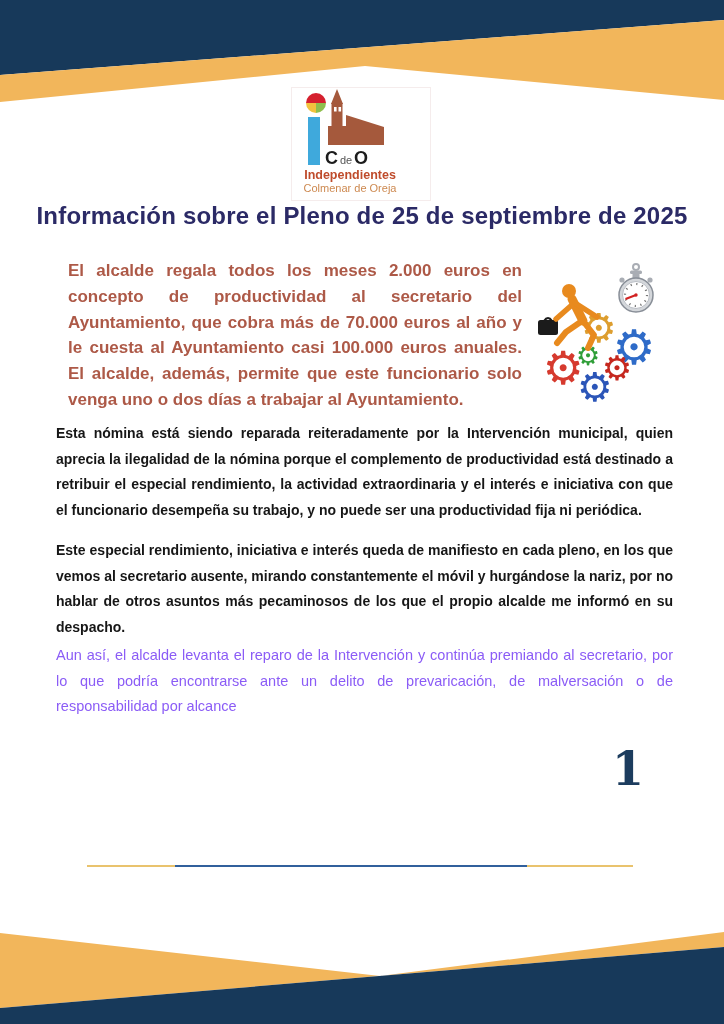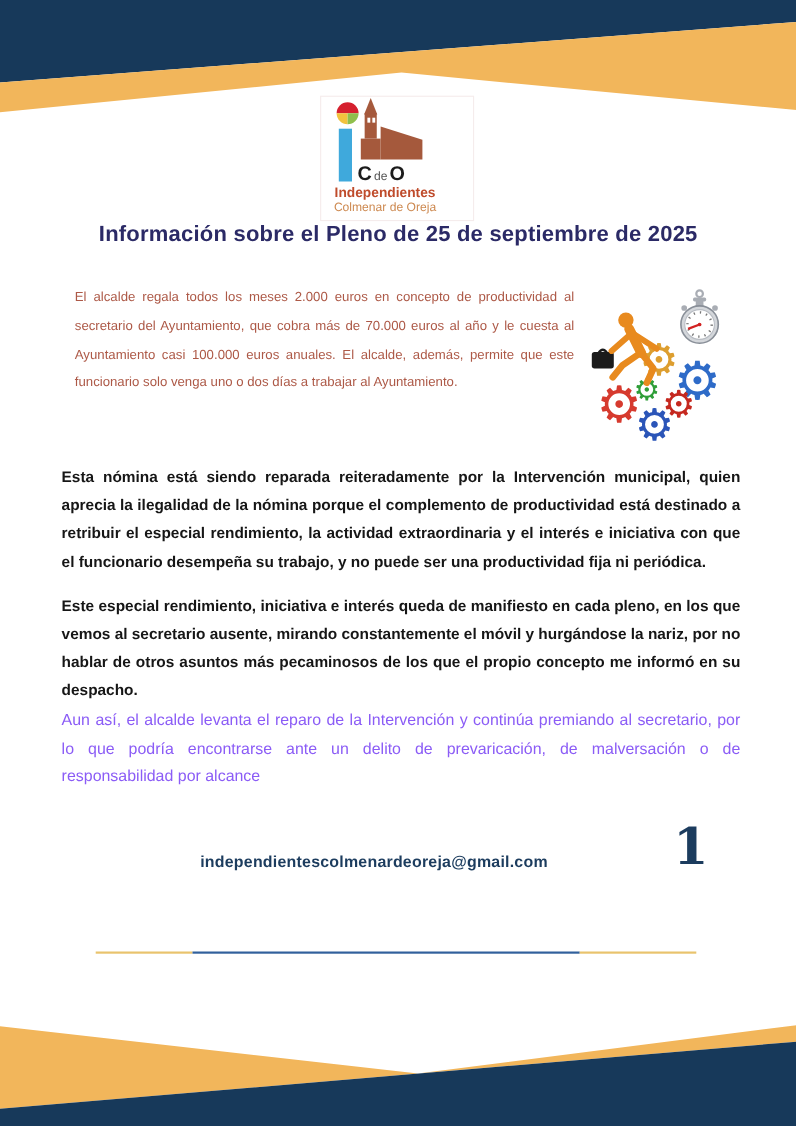--- a/index.html
+++ b/index.html
@@ -12,33 +12,33 @@
   .deco-bottom{bottom:0;}
 
   .logo-box{
     position:absolute;top:87px;left:291px;width:140px;height:114px;
     border:1px solid #f5ecec;box-sizing:border-box;
   }
   .logo-box svg{display:block;}
 
   .doc-title{
     position:absolute;top:202px;left:0;width:724px;margin:0;
-    text-align:center;font-size:20px;font-weight:bold;color:#2b2a66;
+    text-align:center;font-size:24px;font-weight:bold;color:#2b2a66;
     letter-spacing:.2px;
   }
 
   .highlight-row{
     position:absolute;top:258px;left:68px;width:636px;
     display:flex;align-items:flex-start;
   }
   .para{
     margin:0;text-align:justify;
   }
   .para-highlight{
-    width:454px;font-size:12px;font-weight:normal;line-height:25.8px;
+    width:454px;font-size:17px;font-weight:bold;line-height:25.8px;
     color:#ad5947;
   }
   .illustration{width:178px;height:150px;margin-left:4px;flex:none;}
 
   .para-body{
     position:absolute;left:56px;width:617px;
     font-size:14px;font-weight:bold;line-height:25.5px;color:#161616;
   }
   .para-body1{top:421px;}
   .para-body2{top:538px;}
@@ -138,24 +138,23 @@
         <path d="M56,63 L40,74 L31,85" stroke="#e88a1e" stroke-width="6" stroke-linecap="round" stroke-linejoin="round" fill="none"></path>
         <path d="M57,63 L68,77 L62,90" stroke="#e88a1e" stroke-width="6" stroke-linecap="round" stroke-linejoin="round" fill="none"></path>
         <path d="M46,41 L57,63" stroke="#e88a1e" stroke-width="9" stroke-linecap="round" fill="none"></path>
         <path d="M49,45 L71,59" stroke="#e88a1e" stroke-width="5.5" stroke-linecap="round" fill="none"></path>
         <circle cx="43" cy="33" r="7" fill="#e88a1e"></circle>
       </g>
     </svg>
   </div>
 
   <p class="para para-body para-body1">Esta nómina está siendo reparada reiteradamente por la Intervención municipal, quien aprecia la ilegalidad de la nómina porque el complemento de productividad está destinado a retribuir el especial rendimiento, la actividad extraordinaria y el interés e iniciativa con que el funcionario desempeña su trabajo, y no puede ser una productividad fija ni periódica.</p>
-  <p class="para para-body para-body2">Este especial rendimiento, iniciativa e interés queda de manifiesto en cada pleno, en los que vemos al secretario ausente, mirando constantemente el móvil y hurgándose la nariz, por no hablar de otros asuntos más pecaminosos de los que el propio concepto me informó en su despacho.</p>
+  <p class="para para-body para-body2">Este especial rendimiento, iniciativa e interés queda de manifiesto en cada pleno, en los que vemos al secretario ausente, mirando constantemente el móvil y hurgándose la nariz, por no hablar de otros asuntos más pecaminosos de los que el propio alcalde me informó en su despacho.</p>
   <p class="para para-accent">Aun así, el alcalde levanta el reparo de la Intervención y continúa premiando al secretario, por lo que podría encontrarse ante un delito de prevaricación, de malversación o de responsabilidad por alcance</p>
 
-  <div class="footer-email">independientescolmenardeoreja@gmail.com</div>
   <div class="page-number">1</div>
 
   <div class="divider-seg divider-yellow-left"></div>
   <div class="divider-seg divider-blue"></div>
   <div class="divider-seg divider-yellow-right"></div>
 
   <svg class="deco deco-bottom" height="134" viewBox="0 0 724 134" aria-hidden="true">
     <polygon points="0,43 380,86 724,42 724,57 0,118" fill="#f2b65b"></polygon>
     <polygon points="0,118 724,57 724,134 0,134" fill="#17395a"></polygon>
   </svg>

